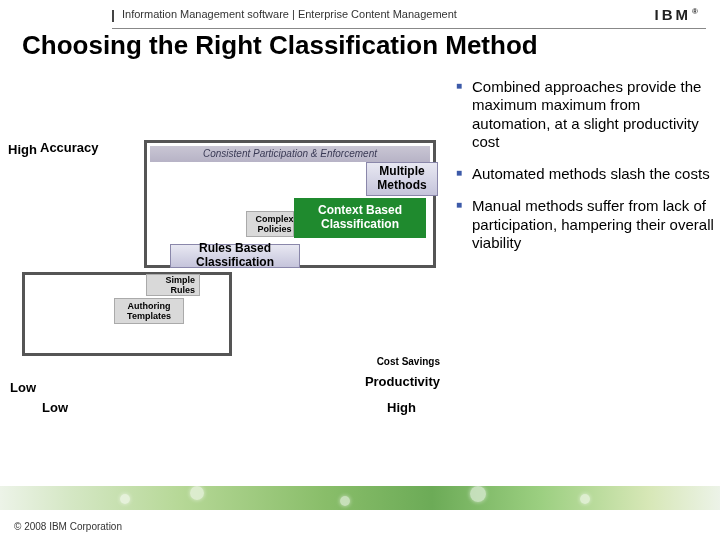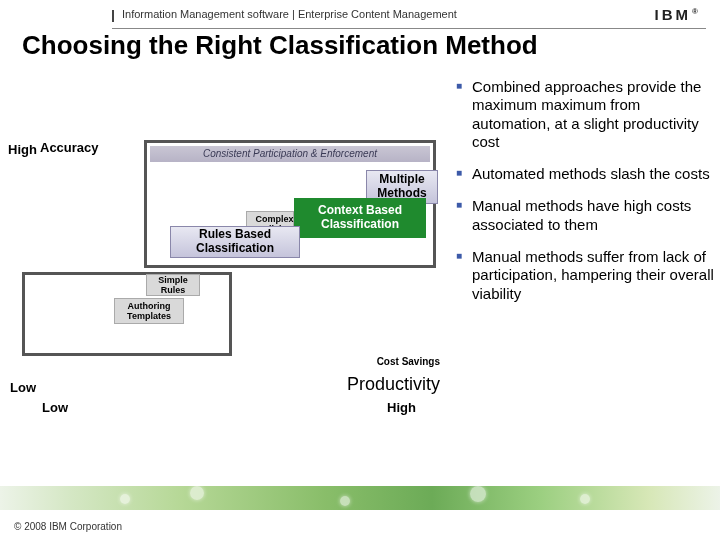--- a/index.html
+++ b/index.html
@@ -17,40 +17,40 @@
   
   .title { position: absolute; top: 30px; left: 22px; font-size: 26px; font-weight: bold; color: #000; }
 
   
   .chart { position: absolute; top: 118px; left: 6px; width: 440px; height: 300px; }
 
   
   .y-axis-top { position: absolute; top: 24px; left: 2px; font-size: 13px; font-weight: bold; color: #000; }
   .y-axis-acc { position: absolute; top: 22px; left: 34px; font-size: 13px; font-weight: bold; color: #000; }
   .x-axis-right-a { position: absolute; top: 238px; right: 6px; font-size: 10px; font-weight: bold; color: #000; }
-  .x-axis-right-b { position: absolute; top: 256px; right: 6px; font-size: 18px; font-weight: normal; color: #000; }
+  .x-axis-right-b { position: absolute; top: 256px; right: 6px; font-size: 13px; font-weight: bold; color: #000; }
   .y-axis-bottom { position: absolute; top: 262px; left: 4px; font-size: 13px; font-weight: bold; color: #000; }
   .x-axis-low { position: absolute; top: 282px; left: 36px; font-size: 13px; font-weight: bold; color: #000; }
   .x-axis-high { position: absolute; top: 282px; right: 30px; font-size: 13px; font-weight: bold; color: #000; }
 
   
   .frame { position: absolute; border: 3px solid #555; background: transparent; }
   .frame-top { top: 22px; left: 138px; width: 292px; height: 128px; padding-left: 36px; }
   .frame-bottom { top: 154px; left: 16px; width: 210px; height: 84px; }
 
   
   .frame-top-strip { position: absolute; top: 3px; left: 3px; right: 3px; height: 16px; background: linear-gradient(#c9c6d4, #b7b3c6); font-size: 10px; font-style: italic; color: #3a3a55; text-align: center; line-height: 16px; }
 
   
   .block { position: absolute; display: flex; align-items: center; justify-content: center; text-align: center; font-size: 12px; font-weight: bold; color: #000; line-height: 1.15; padding: 2px 4px; }
-  .multiple { top: 52px; left: 360px; width: 72px; height: 34px; background: linear-gradient(#e8e8f2,#c5c4db); border: 1px solid #8a87aa; }
+  .multiple { top: 44px; left: 360px; width: 72px; height: 34px; background: linear-gradient(#e8e8f2,#c5c4db); border: 1px solid #8a87aa; }
   .context { top: 80px; left: 288px; width: 132px; height: 40px; background: #1f8a2e; color: #fff; }
   .complex { top: 93px; left: 240px; width: 48px; height: 26px; background: #d9d9d9; border: 1px solid #aaa; font-size: 9px; font-weight: bold; padding-left: 13px; }
-  .rules   { top: 108px; left: 164px; width: 130px; height: 32px; background: linear-gradient(#e8e8f2,#c5c4db); border: 1px solid #8a87aa; }
-  .simple  { top: 156px; left: 140px; width: 54px; height: 22px; background: #d9d9d9; border: 1px solid #aaa; font-size: 9px; font-weight: bold; }
+  .rules   { top: 126px; left: 164px; width: 130px; height: 24px; background: linear-gradient(#e8e8f2,#c5c4db); border: 1px solid #8a87aa; }
+  .simple  { top: 156px; left: 140px; width: 54px; height: 22px; background: #d9d9d9; border: 1px solid #aaa; font-size: 9px; font-weight: bold; text-align: right; }
   .authoring { top: 180px; left: 108px; width: 70px; height: 26px; background: #d9d9d9; border: 1px solid #aaa; font-size: 9px; font-weight: bold; }
   .manual { top: 208px; left: 36px; width: 120px; height: 36px; background: #b02418; color: #fff; }
 
   
   .bullets { position: absolute; top: 78px; left: 456px; right: 6px; }
   .bullets li { list-style: none; position: relative; padding-left: 16px; font-size: 15px; line-height: 1.22; margin-bottom: 14px; color: #000; }
   .bullets li::before { content: "■"; position: absolute; left: 0; top: 2px; font-size: 10px; color: #3c5aa8; }
 
   
   .footer-band { position: absolute; left: 0; right: 0; bottom: 30px; height: 24px;
@@ -95,21 +95,20 @@
     <div class="x-axis-right-a">Cost Savings</div>
     <div class="x-axis-right-b">Productivity</div>
     <div class="y-axis-bottom">Low</div>
     <div class="x-axis-low">Low</div>
     <div class="x-axis-high">High</div>
   </div>
 
   <ul class="bullets">
     <li>Combined approaches provide the maximum maximum from automation, at a slight productivity cost</li>
     <li>Automated methods slash the costs</li>
-    <li>Manual methods have high costs associated to them</li>
     <li>Manual methods suffer from lack of participation, hampering their overall viability</li>
   </ul>
 
   <div class="footer-band"></div>
   <div class="footer-dots">
     <span style="left:120px; bottom:6px;"></span>
     <span style="left:190px; bottom:10px; width:14px;height:14px;"></span>
     <span style="left:340px; bottom:4px;"></span>
     <span style="left:470px; bottom:8px; width:16px;height:16px;"></span>
     <span style="left:580px; bottom:6px;"></span>

